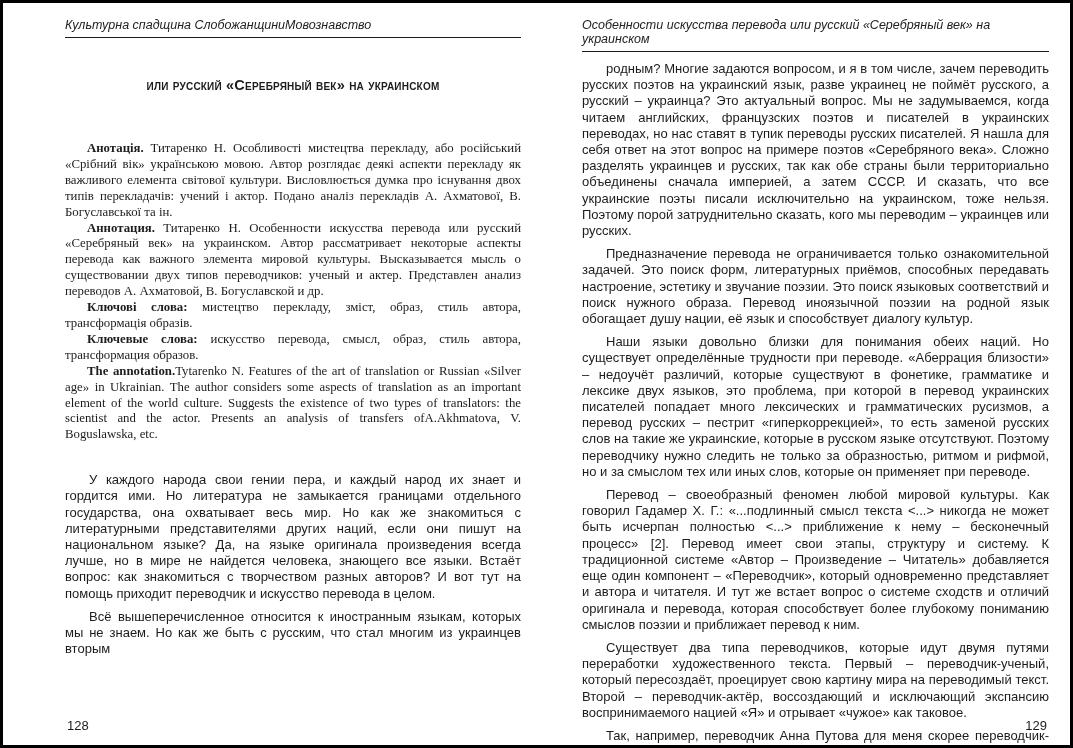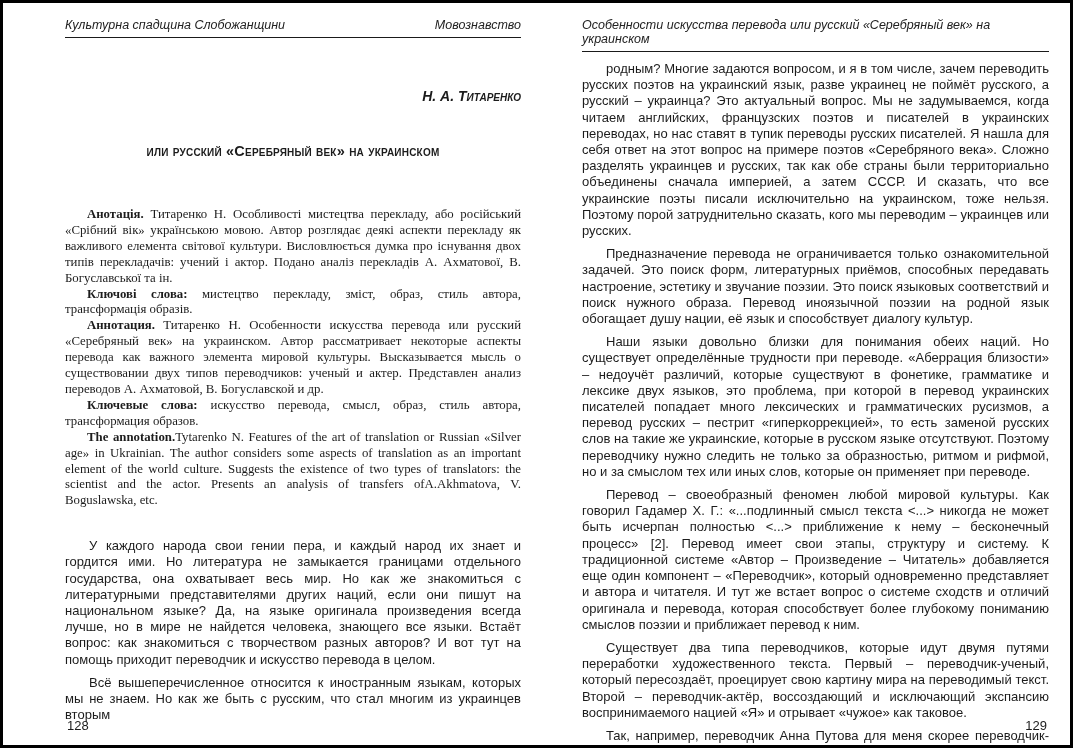--- a/index.html
+++ b/index.html
@@ -25,21 +25,20 @@
   }
   .page-left  { left: 62px;  width: 456px; }
   .page-right { left: 579px; width: 467px; }
 
   .page-header {
     padding-top: 15px;
     font-style: italic;
     font-size: 12.5px;
     line-height: 14px;
     display: flex;
-    justify-content: space-between;
     color: #222;
   }
   .page-header.right-only { justify-content: flex-start; }
   .rule {
     border: none;
     border-top: 1.5px solid #1a1a1a;
     margin: 5px 0 0 0;
   }
 
   .author-line {
@@ -95,30 +94,29 @@
 
 <div class="spread">
 
   <div class="page page-left">
     <div class="page-header">
       <span>Культурна спадщина Слобожанщини</span>
       <span>Мовознавство</span>
     </div>
     <hr class="rule">
 
-    <div class="author-line">Н. А. Титаренко</div>
 
     <div class="article-title">
       <div>или русский «Серебряный век» на украинском</div>
     </div>
 
     <div class="abstract-block">
       <p><b>Анотація.</b><span> Титаренко Н. Особливості мистецтва перекладу, або російський «Срібний вік» українською мовою. Автор розглядає деякі аспекти перекладу як важливого елемента світової культури. Висловлюється думка про існування двох типів перекладачів: учений і актор. Подано аналіз перекладів А. Ахматової, В. Богуславської та ін.</span></p>
+      <p><b>Аннотация.</b><span> Титаренко Н. Особенности искусства перевода или русский «Серебряный век» на украинском. Автор рассматривает некоторые аспекты перевода как важного элемента мировой культуры. Высказывается мысль о существовании двух типов переводчиков: ученый и актер. Представлен анализ переводов А. Ахматовой, В. Богуславской и др.</span></p>
       <p><b>Ключові слова:</b><span> мистецтво перекладу, зміст, образ, стиль автора, трансформація образів.</span></p>
-      <p><b>Аннотация.</b><span> Титаренко Н. Особенности искусства перевода или русский «Серебряный век» на украинском. Автор рассматривает некоторые аспекты перевода как важного элемента мировой культуры. Высказывается мысль о существовании двух типов переводчиков: ученый и актер. Представлен анализ переводов А. Ахматовой, В. Богуславской и др.</span></p>
       <p><b>Ключевые слова:</b><span> искусство перевода, смысл, образ, стиль автора, трансформация образов.</span></p>
       <p><b>The annotation.</b><span>Tytarenko N. Features of the art of translation or Russian «Silver age» in Ukrainian. The author considers some aspects of translation as an important element of the world culture. Suggests the existence of two types of translators: the scientist and the actor. Presents an analysis of transfers ofA.Akhmatova, V. Boguslawska, etc.</span></p>
     </div>
 
     <div class="body-block">
       <p>У каждого народа свои гении пера, и каждый народ их знает и гордится ими. Но литература не замыкается границами отдельного государства, она охватывает весь мир. Но как же знакомиться с литературными представителями других наций, если они пишут на национальном языке? Да, на языке оригинала произведения всегда лучше, но в мире не найдется человека, знающего все языки. Встаёт вопрос: как знакомиться с творчеством разных авторов? И вот тут на помощь приходит переводчик и искусство перевода в целом.</p>
       <p>Всё вышеперечисленное относится к иностранным языкам, которых мы не знаем. Но как же быть с русским, что стал многим из украинцев вторым</p>
     </div>
 
     <span class="page-number pn-left">128</span>

